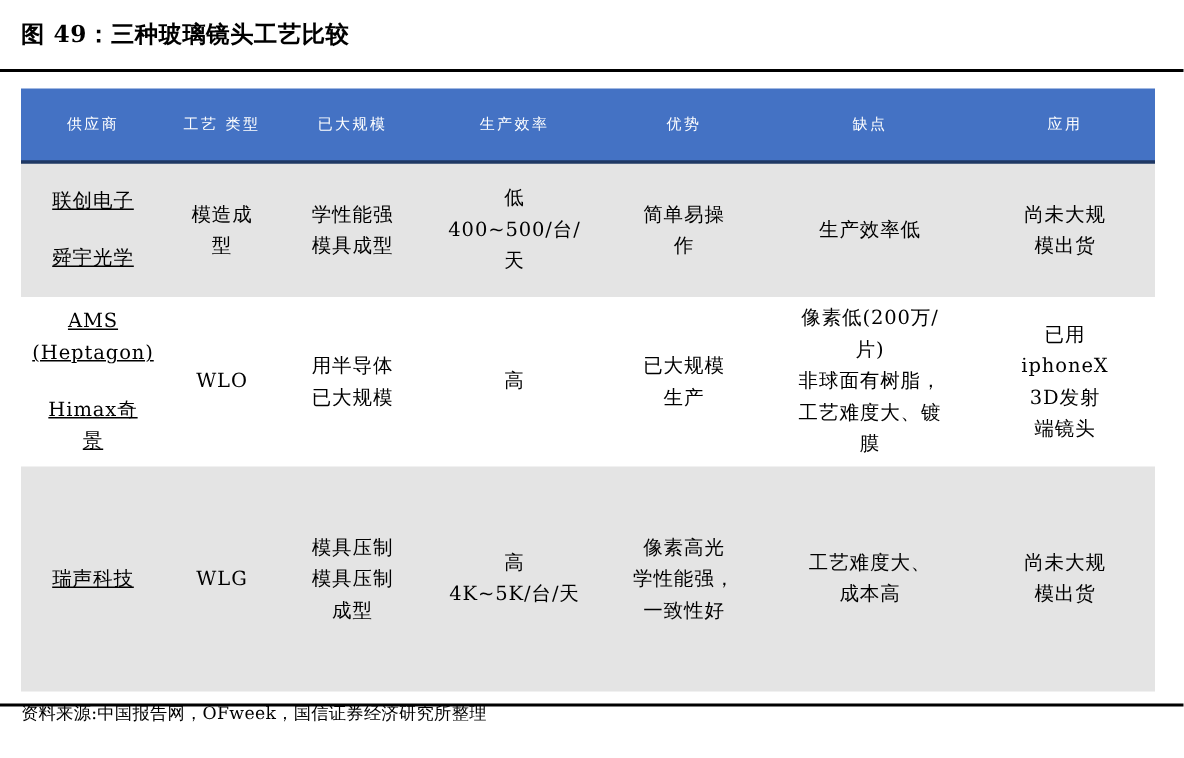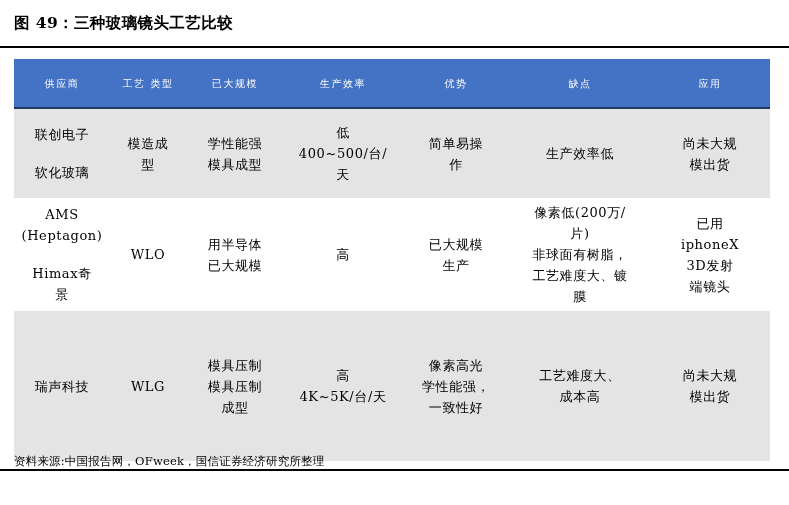--- a/index.html
+++ b/index.html
@@ -96,20 +96,21 @@
     background: #E4E4E4;
   }
   tbody tr.band-white td {
     background: #FFFFFF;
   }
   .cell-lines span {
     display: block;
   }
   .cell-stack span {
     display: block;
+    text-decoration: underline;
   }
   .gap-line {
     display: block;
     height: 17px;
   }
 
   
   col.c-supplier   { width: 96px; }
   col.c-type       { width: 76px; }
   col.c-intro      { width: 98px; }
@@ -123,21 +124,21 @@
     position: absolute;
     left: 0;
     top: 469px;
     width: 789px;
     height: 2px;
     background: #000000;
   }
   .source-block {
     position: absolute;
     left: 14px;
-    top: 450px;
+    top: 464px;
     width: 760px;
   }
   .source-text {
     font-family: "DejaVu Serif", "Liberation Serif", serif;
     font-size: 11.5px;
     color: #000000;
     letter-spacing: 0.2px;
     white-space: nowrap;
   }
 </style>
@@ -187,21 +188,21 @@
             <span class="hdr-two-line">应用</span>
           </th>
         </tr>
       </thead>
       <tbody>
 
         <tr class="band-gray" style="height:90px">
           <td class="cell-stack">
             <span>联创电子</span>
             <span class="gap-line"></span>
-            <span>软化玻璃</span>
+            <span>舜宇光学</span>
           </td>
           <td class="cell-lines">
             <span>模造成</span>
             <span>型</span>
           </td>
           <td class="cell-lines">
             <span>学性能强</span>
             <span>模具成型</span>
           </td>
           <td class="cell-lines">

